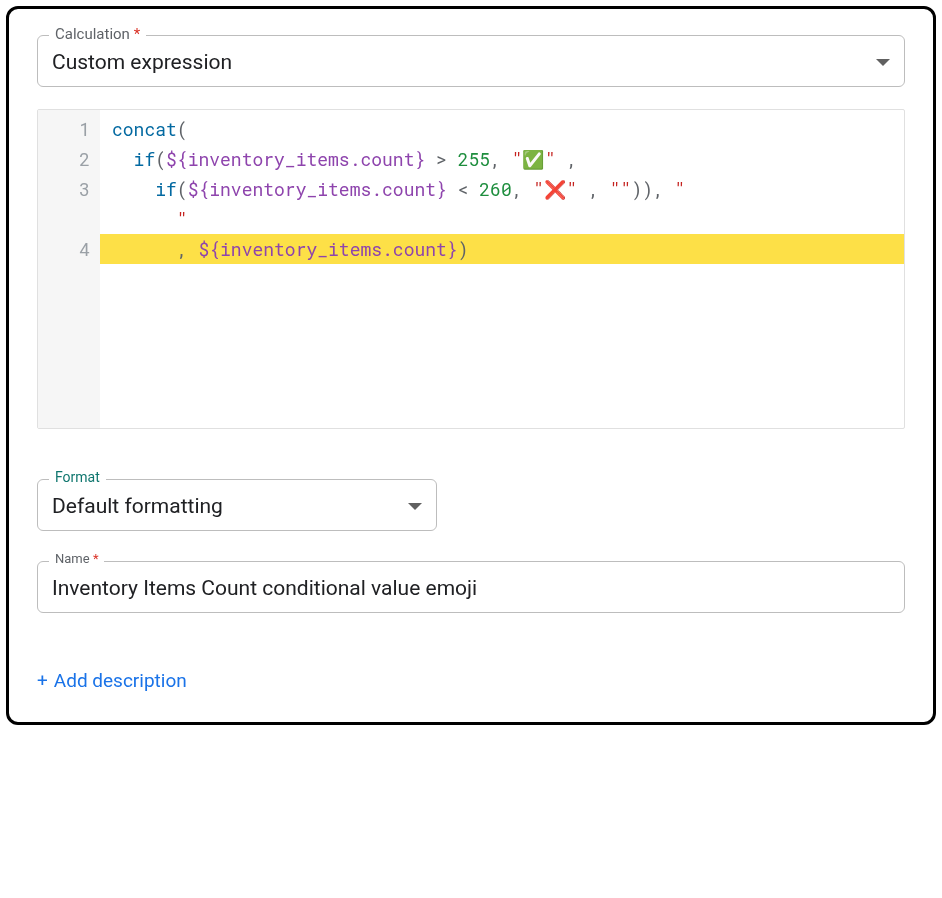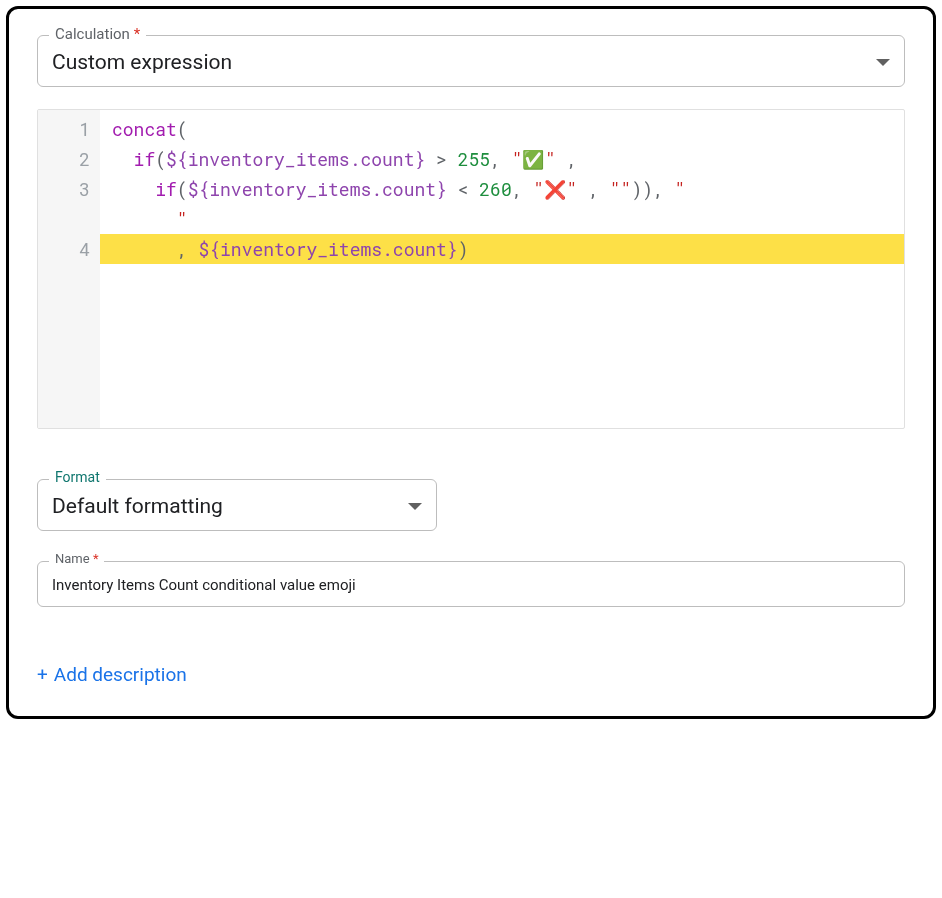--- a/index.html
+++ b/index.html
@@ -30,21 +30,21 @@
     align-items: center;
     justify-content: space-between;
   }
   .field .box .value {
     font-size: 21px;
     color: #202124;
   }
   .field .box input.value {
     border: none;
     outline: none;
-    font-size: 15px;
+    font-size: 21px;
     color: #202124;
     width: 100%;
     background: transparent;
     font-family: inherit;
     padding: 0;
   }
   .dropdown-caret {
     width: 0; height: 0;
     border-left: 7px solid transparent;
     border-right: 7px solid transparent;
@@ -84,21 +84,21 @@
   }
   .gutter div { height: 30px; }
   .code {
     padding: 4px 8px 4px 12px;
     flex: 1;
     white-space: pre;
     position: relative;
   }
   .code .row { height: 30px; }
   .code .active { background: #fde047; margin-left:-12px; padding-left:12px; margin-right:-8px; padding-right:8px;}
-  .c-fn   { color: #a21caf; }
+  .c-fn   { color: #0369a1; }
   .c-field{ color: #8e44ad; }
   .c-num  { color: #1e8e3e; }
   .c-str  { color: #c5221f; }
   .c-emj1 { color: #188038; }
   .c-punc { color: #5f6368; }
 
   .format-field { width: 400px; }
 
   .add-desc {
     margin-top: 34px;

